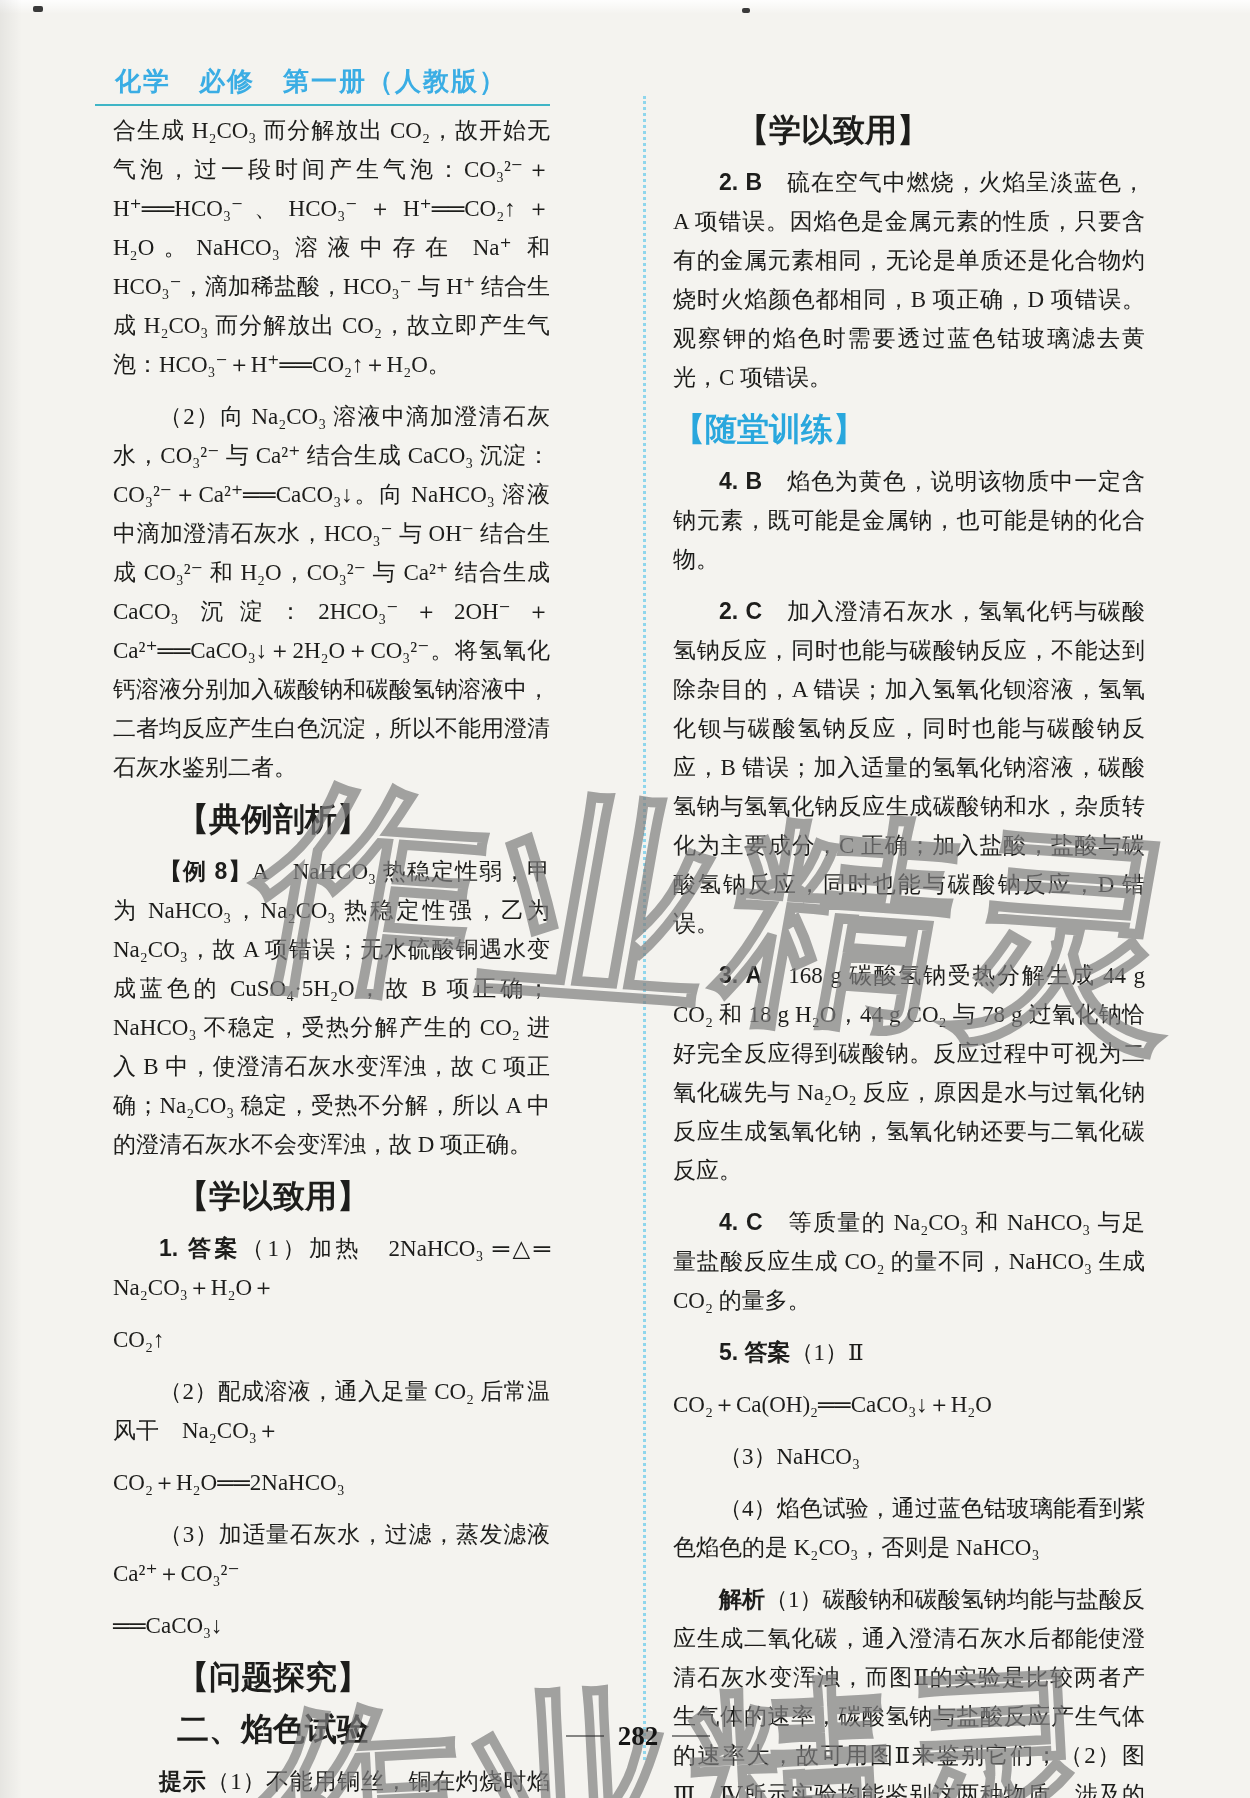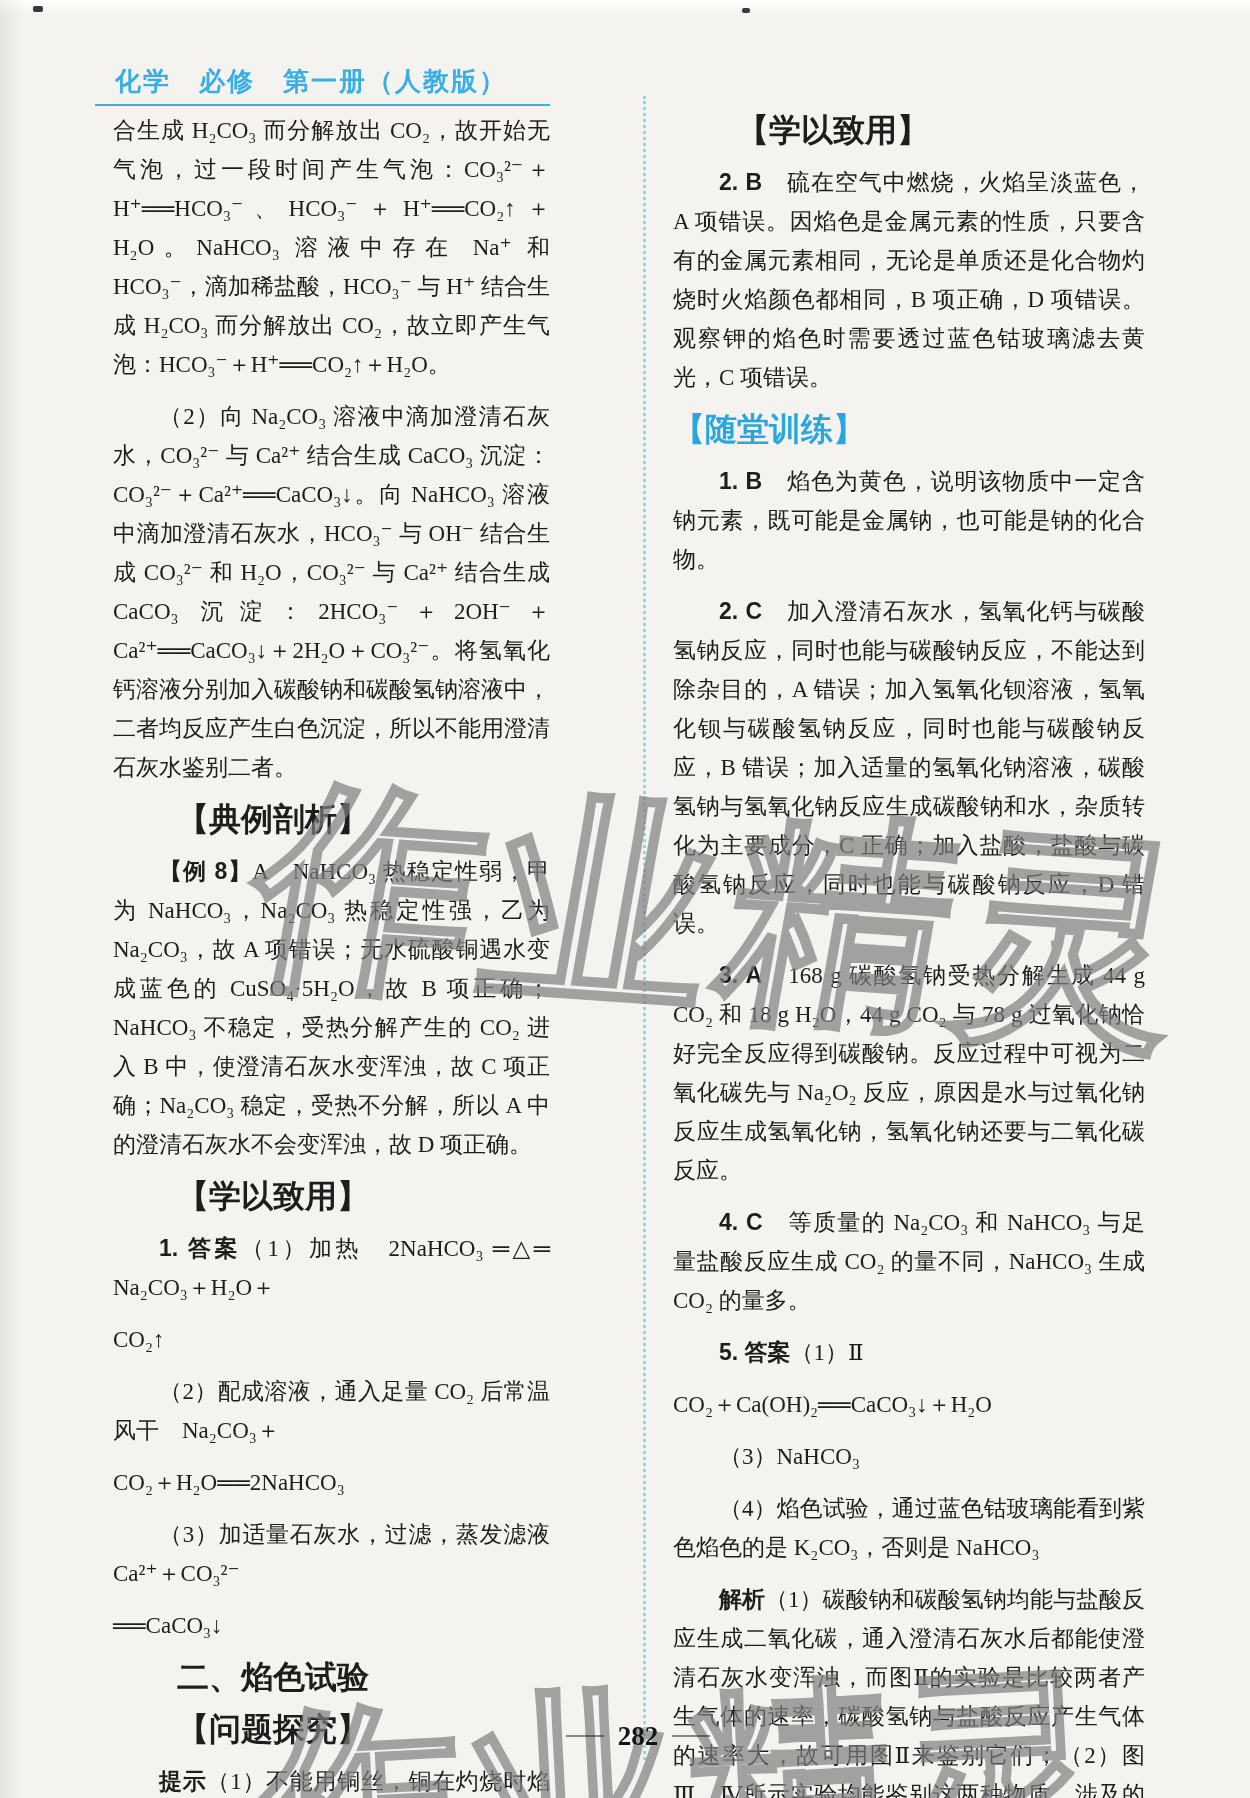--- a/index.html
+++ b/index.html
@@ -82,32 +82,32 @@
       <p class="t-body ind">（2）向 Na₂CO₃ 溶液中滴加澄清石灰水，CO₃²⁻ 与 Ca²⁺ 结合生成 CaCO₃ 沉淀：CO₃²⁻＋Ca²⁺══CaCO₃↓。向 NaHCO₃ 溶液中滴加澄清石灰水，HCO₃⁻ 与 OH⁻ 结合生成 CO₃²⁻ 和 H₂O，CO₃²⁻ 与 Ca²⁺ 结合生成 CaCO₃ 沉淀：2HCO₃⁻＋2OH⁻＋Ca²⁺══CaCO₃↓＋2H₂O＋CO₃²⁻。将氢氧化钙溶液分别加入碳酸钠和碳酸氢钠溶液中，二者均反应产生白色沉淀，所以不能用澄清石灰水鉴别二者。</p>
       <p class="t-head ind">【典例剖析】</p>
       <p class="t-body ind"><span class="lead">【例 8】</span>A　NaHCO₃ 热稳定性弱，甲为 NaHCO₃，Na₂CO₃ 热稳定性强，乙为 Na₂CO₃，故 A 项错误；无水硫酸铜遇水变成蓝色的 CuSO₄·5H₂O，故 B 项正确；NaHCO₃ 不稳定，受热分解产生的 CO₂ 进入 B 中，使澄清石灰水变浑浊，故 C 项正确；Na₂CO₃ 稳定，受热不分解，所以 A 中的澄清石灰水不会变浑浊，故 D 项正确。</p>
       <p class="t-head ind">【学以致用】</p>
       <p class="t-body ind"><span class="lead">1. 答案</span>（1）加热　2NaHCO₃ ═△═ Na₂CO₃＋H₂O＋</p>
       <p class="t-body">CO₂↑</p>
       <p class="t-body ind">（2）配成溶液，通入足量 CO₂ 后常温风干　Na₂CO₃＋</p>
       <p class="t-body">CO₂＋H₂O══2NaHCO₃</p>
       <p class="t-body ind">（3）加适量石灰水，过滤，蒸发滤液　Ca²⁺＋CO₃²⁻</p>
       <p class="t-body">══CaCO₃↓</p>
+      <p class="t-head ind">【问题探究】</p>
       <p class="t-head ind">二、焰色试验</p>
-      <p class="t-head ind">【问题探究】</p>
       <p class="t-body ind"><span class="lead">提示</span>（1）不能用铜丝，铜在灼烧时焰色呈绿色。</p>
       <p class="t-body ind">（2）盐酸易挥发，灼烧至与原火焰颜色相同说明洗干净了。</p>
       <p class="t-head ind">【典例剖析】</p>
       <p class="t-body ind"><span class="lead">【例 2】</span>B　焰色试验是物理变化，A 错误；KCl 和 NaCl 火焰颜色不同，前者为紫色（透过蓝色钴玻璃观察），后者为黄色，B 正确；在进行焰色试验时，应用盐酸洗涤铂丝，C 错误；若某物质的焰色呈黄色，说明该物质一定含钠元素，没有透过蓝色钴玻璃观察，因此不能说明不含钾元素，D 错误。</p>
     </div>
   <div id="right-col" class="col">
       <p class="t-head ind">【学以致用】</p>
       <p class="t-body ind"><span class="lead">2. B</span>　硫在空气中燃烧，火焰呈淡蓝色，A 项错误。因焰色是金属元素的性质，只要含有的金属元素相同，无论是单质还是化合物灼烧时火焰颜色都相同，B 项正确，D 项错误。观察钾的焰色时需要透过蓝色钴玻璃滤去黄光，C 项错误。</p>
       <p class="t-head-teal">【随堂训练】</p>
-      <p class="t-body ind"><span class="lead">1. B</span>　焰色为黄色，说明该物质中一定含钠元素，既可能是金属钠，也可能是钠的化合物。</p>
+      <p class="t-body ind"><span class="lead">4. B</span>　焰色为黄色，说明该物质中一定含钠元素，既可能是金属钠，也可能是钠的化合物。</p>
       <p class="t-body ind"><span class="lead">2. C</span>　加入澄清石灰水，氢氧化钙与碳酸氢钠反应，同时也能与碳酸钠反应，不能达到除杂目的，A 错误；加入氢氧化钡溶液，氢氧化钡与碳酸氢钠反应，同时也能与碳酸钠反应，B 错误；加入适量的氢氧化钠溶液，碳酸氢钠与氢氧化钠反应生成碳酸钠和水，杂质转化为主要成分，C 正确；加入盐酸，盐酸与碳酸氢钠反应，同时也能与碳酸钠反应，D 错误。</p>
       <p class="t-body ind"><span class="lead">3. A</span>　168 g 碳酸氢钠受热分解生成 44 g CO₂ 和 18 g H₂O，44 g CO₂ 与 78 g 过氧化钠恰好完全反应得到碳酸钠。反应过程中可视为二氧化碳先与 Na₂O₂ 反应，原因是水与过氧化钠反应生成氢氧化钠，氢氧化钠还要与二氧化碳反应。</p>
       <p class="t-body ind"><span class="lead">4. C</span>　等质量的 Na₂CO₃ 和 NaHCO₃ 与足量盐酸反应生成 CO₂ 的量不同，NaHCO₃ 生成 CO₂ 的量多。</p>
       <p class="t-body ind"><span class="lead">5. 答案</span>（1）Ⅱ</p>
       <p class="t-body">CO₂＋Ca(OH)₂══CaCO₃↓＋H₂O</p>
       <p class="t-body ind">（3）NaHCO₃</p>
       <p class="t-body ind">（4）焰色试验，通过蓝色钴玻璃能看到紫色焰色的是 K₂CO₃，否则是 NaHCO₃</p>
       <p class="t-body ind"><span class="lead">解析</span>（1）碳酸钠和碳酸氢钠均能与盐酸反应生成二氧化碳，通入澄清石灰水后都能使澄清石灰水变浑浊，而图Ⅱ的实验是比较两者产生气体的速率，碳酸氢钠与盐酸反应产生气体的速率大，故可用图Ⅱ来鉴别它们；（2）图Ⅲ、Ⅳ所示实验均能鉴别这两种物质，涉及的化学反应为 2NaHCO₃ ═△═ Na₂CO₃＋H₂O＋CO₂↑、CO₂＋Ca(OH)₂══CaCO₃↓＋H₂O；（3）试管 B 中装入的固体最好是 NaHCO₃；（4）鉴别 K₂CO₃ 和 NaHCO₃ 可以采用焰色试验。</p>
     </div>
 

